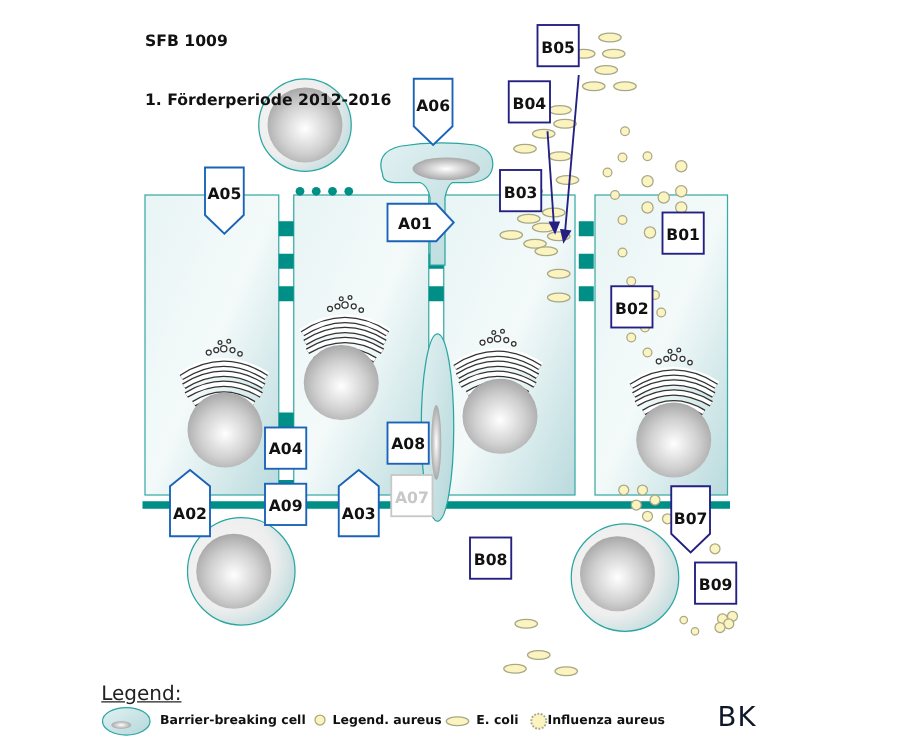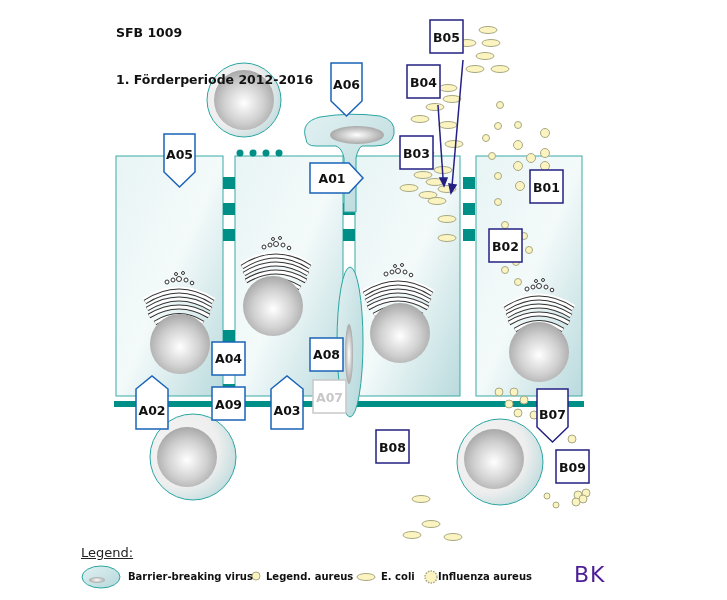--- a/index.html
+++ b/index.html
@@ -1,23 +1,23 @@
 <!DOCTYPE html>
 <html><head>
 <meta charset="utf-8">
 <style>
   html, body { margin:0; padding:0; background:#ffffff; }
   body { width:727px; height:600px; position:relative; overflow:hidden; font-family:"DejaVu Sans", sans-serif; }
   #diagram { position:absolute; left:0; top:0; }
   .title { position:absolute; left:116px; font-weight:bold; font-size:12.5px; color:#111; font-family:"DejaVu Sans", sans-serif; }
   .lbl { font-family:"DejaVu Sans", sans-serif; font-weight:bold; font-size:12.5px; fill:#111; }
   .lbl-gray { fill:#c8c8c8; }
-  .legend-head { position:absolute; left:81px; top:545px; font-size:13px; color:#222; text-decoration:underline; }
+  .legend-head { position:absolute; left:81px; top:545px; font-size:16px; color:#222; text-decoration:underline; }
   .legend-text { position:absolute; top:571px; font-size:10px; font-weight:bold; color:#111; white-space:nowrap; }
-  .sig { position:absolute; left:574px; top:562px; font-size:22px; color:#4c1d95; font-family:"DejaVu Sans", sans-serif; letter-spacing:1px; }
+  .sig { position:absolute; left:574px; top:562px; font-size:22px; color:#0f172a; font-family:"DejaVu Sans", sans-serif; letter-spacing:1px; }
 </style>
 </head>
 <body>
 
 <svg id="diagram" width="727" height="600" viewBox="0 0 727 600">
   <defs>
     <linearGradient id="cellGrad" x1="0" y1="0" x2="1" y2="1">
       <stop offset="0" stop-color="#e8f4f5"></stop>
       <stop offset="0.5" stop-color="#f4fafa"></stop>
       <stop offset="1" stop-color="#b9dadd"></stop>
@@ -268,18 +268,18 @@
   <ellipse cx="366" cy="577" rx="9" ry="3.5" fill="#fbf4c0" stroke="#a8a884" stroke-width="1"></ellipse>
   <g>
     <circle cx="431" cy="577" r="6" fill="#fbf4c0" stroke="#a8a884" stroke-width="1.5" stroke-dasharray="1.5 1.2"></circle>
   </g>
 </svg>
 
 <div class="title" style="top:25px;">SFB 1009</div>
 <div class="title" style="top:40px;margin-top:32px;">1. Förderperiode 2012-2016</div>
 
 <div class="legend-head">Legend:</div>
-<div class="legend-text" style="left:128px;">Barrier-breaking virus</div>
+<div class="legend-text" style="left:128px;">Barrier-breaking cell</div>
 <div class="legend-text" style="left:266px;">Legend. aureus</div>
 <div class="legend-text" style="left:381px;text-align:center;">E. coli</div>
 <div class="legend-text" style="left:438px;">Influenza aureus</div>
 
 <div class="sig">BK</div>
 
 </body></html>

